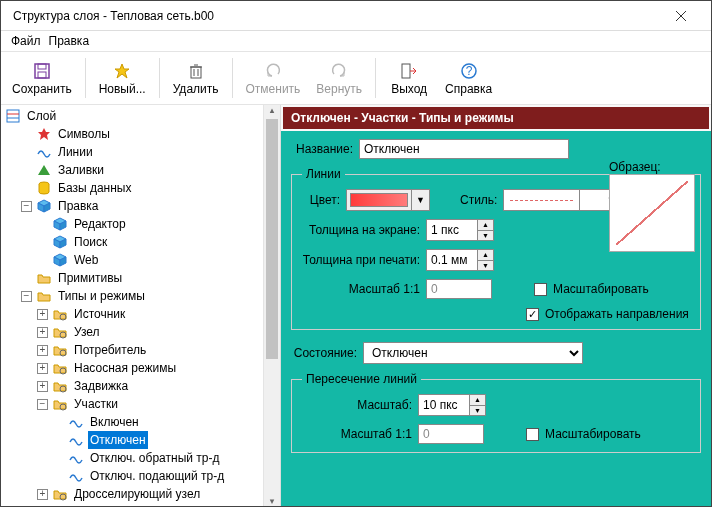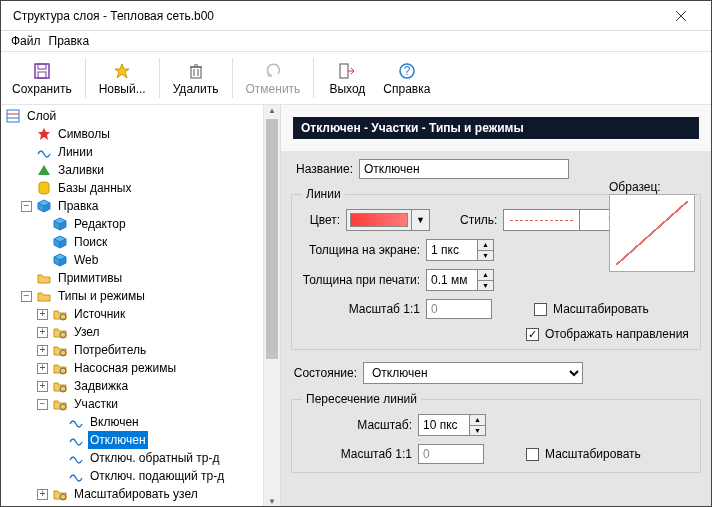--- a/index.html
+++ b/index.html
@@ -24,22 +24,22 @@
   .node { display: flex; align-items: center; height: 18px; line-height: 18px; white-space: nowrap; gap: 4px; }
   .node .exp { width: 11px; height: 11px; border: 1px solid #888; display: flex; align-items: center; justify-content: center; font-size: 10px; line-height: 1; cursor: pointer; color: #555;}
   .doted { width:11px; height:11px; }
   .node .ic { width: 16px; height: 16px; display: inline-flex; align-items: center; justify-content: center; }
   .node .label { padding: 0 2px; }
   .node .label.selected { background: #0078d7; color: #fff; }
   .d1 { padding-left: 16px; }
   .d2 { padding-left: 32px; }
   .d3 { padding-left: 48px; }
   .right-panel { flex: 1; display: flex; flex-direction: column; background: #f8f8f8; }
-  .section-header { background: #0f172a; color: #fff; font-weight: bold; padding: 4px 8px; margin: 12px; }
-  .form-area { padding: 8px 10px; display: flex; flex-direction: column; gap: 8px; background: #e5e5e5; flex:1; overflow-y:auto;}
+  .section-header { background: #7f1d1d; color: #fff; font-weight: bold; padding: 4px 8px; margin: 2px; }
+  .form-area { padding: 8px 10px; display: flex; flex-direction: column; gap: 8px; background: #14b8a6; flex:1; overflow-y:auto;}
   .row { display: flex; align-items: center; gap: 6px; }
   .lbl { text-align: right; }
   .input { border: 1px solid #888; height: 20px; padding: 1px 4px; background: #fff; }
   fieldset { border: 1px solid #ccc; padding: 8px 10px; display: flex; flex-direction: column; gap: 8px; }
   legend { padding: 0 4px; }
   .color-picker { display:inline-flex; align-items:center; width: 84px; height: 22px; border:1px solid #888; background:#efefef;}
   .color-swatch { width: 58px; height: 14px; margin:3px; background: linear-gradient(to right,#ff3b3b,#ff7b7b); border:1px solid #888;}
   .dd-arrow { flex:1; text-align:center; font-size:9px; border-left:1px solid #888; height:100%; display:flex; align-items:center; justify-content:center;}
   .style-picker { display:inline-flex; align-items:center; width:140px; height:22px; border:1px solid #888; background:#fff;}
   .style-line { flex:1; margin:0 6px; height:0; border-top:1px dashed #e06666;}
@@ -113,20 +113,29 @@
   <div class="tsep"></div>
   <div class="tbtn disabled">
     <span class="icon">
         <svg width="18" height="18">
           <path d="M14 12 A6 6 0 1 0 8 14" fill="none" stroke="#bbb" stroke-width="1.5"></path>
           <polyline points="4,10 4,14 8,14" fill="none" stroke="#bbb"></polyline>
         </svg>
       </span>
     <span>Отменить</span>
   </div>
+  <div class="tbtn disabled">
+    <span class="icon">
+        <svg width="18" height="18">
+          <path d="M4 12 A6 6 0 1 1 10 14" fill="none" stroke="#bbb" stroke-width="1.5"></path>
+          <polyline points="14,10 14,14 10,14" fill="none" stroke="#bbb"></polyline>
+        </svg>
+      </span>
+    <span>Вернуть</span>
+  </div>
   <div class="tsep"></div>
   <div class="tbtn">
     <span class="icon">
         <svg width="18" height="18">
           <rect x="2" y="2" width="8" height="14" fill="none" stroke="#555"></rect>
           <line x1="10" y1="9" x2="16" y2="9" stroke="#d33"></line>
           <polyline points="13,6 16,9 13,12" fill="none" stroke="#d33"></polyline>
         </svg>
       </span>
     <span>Выход</span>
@@ -352,21 +361,21 @@
           <span class="label">Отключ. подающий тр-д</span>
         </div>
       <div class="node d2">
           <span class="exp">+</span>
           <span class="ic">
             <svg width="14" height="14">
               <path d="M1 4 h4 l1 2 h7 v6 h-12 z" fill="#f5c96b" stroke="#cc9a00"></path>
               <circle cx="10" cy="10" r="3" fill="none" stroke="#666"></circle>
             </svg>
           </span>
-          <span class="label">Масштабировать узел</span>
+          <span class="label">Дросселирующий узел</span>
         </div>
       <div class="node d2">
           <span class="ic">
             <svg width="14" height="14">
               <path d="M1 4 h4 l1 2 h7 v6 h-12 z" fill="#f5c96b" stroke="#cc9a00"></path>
               <circle cx="10" cy="10" r="3" fill="none" stroke="#666"></circle>
             </svg>
           </span>
           <span class="label">ЦТП</span>
         </div>

